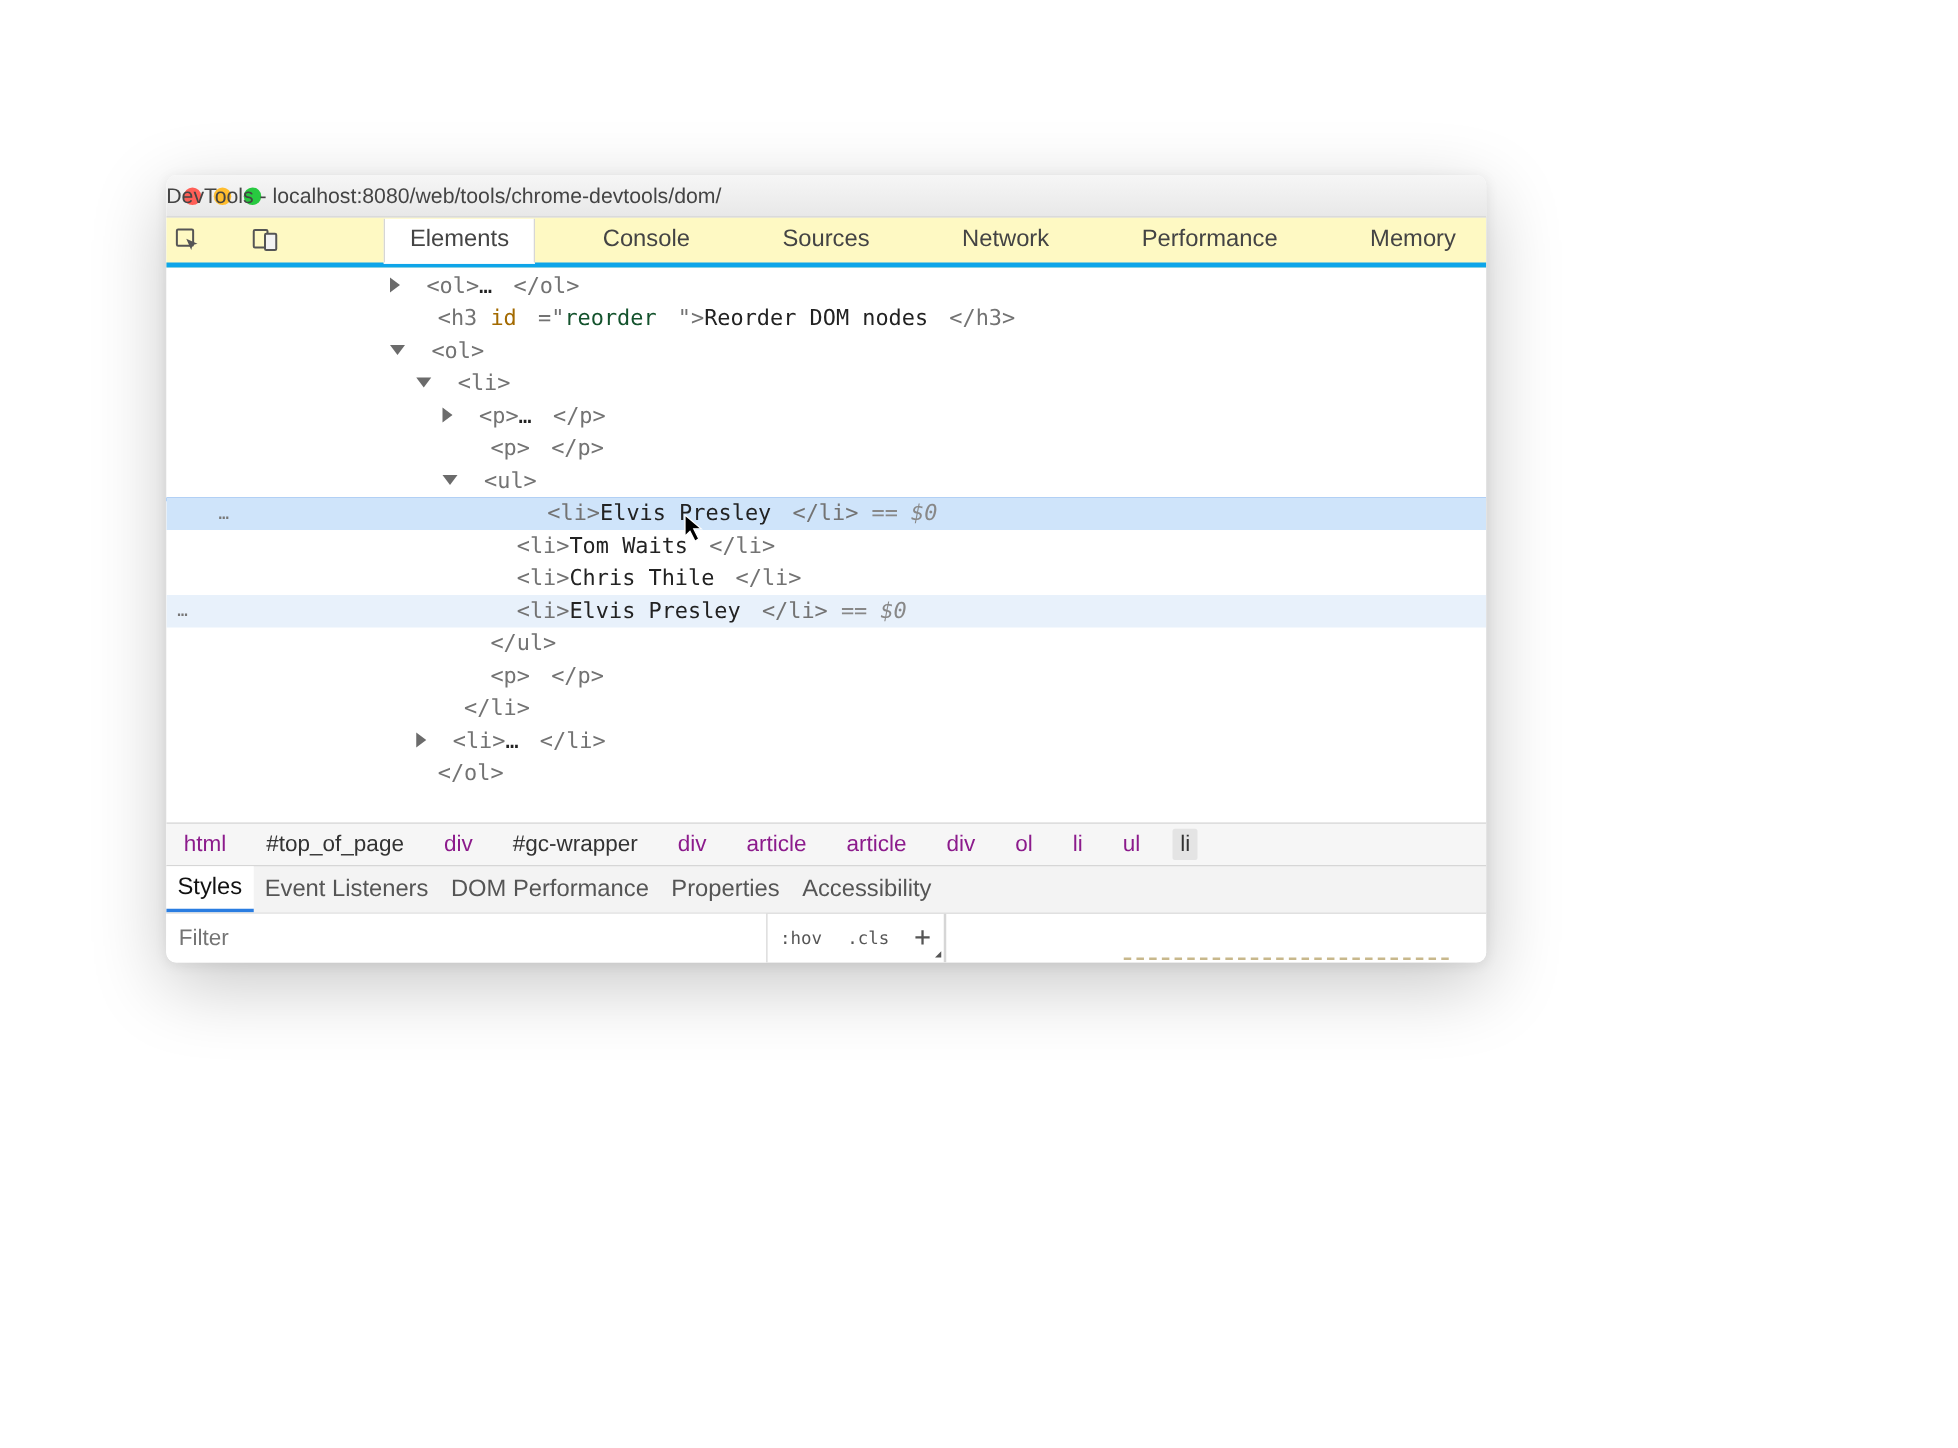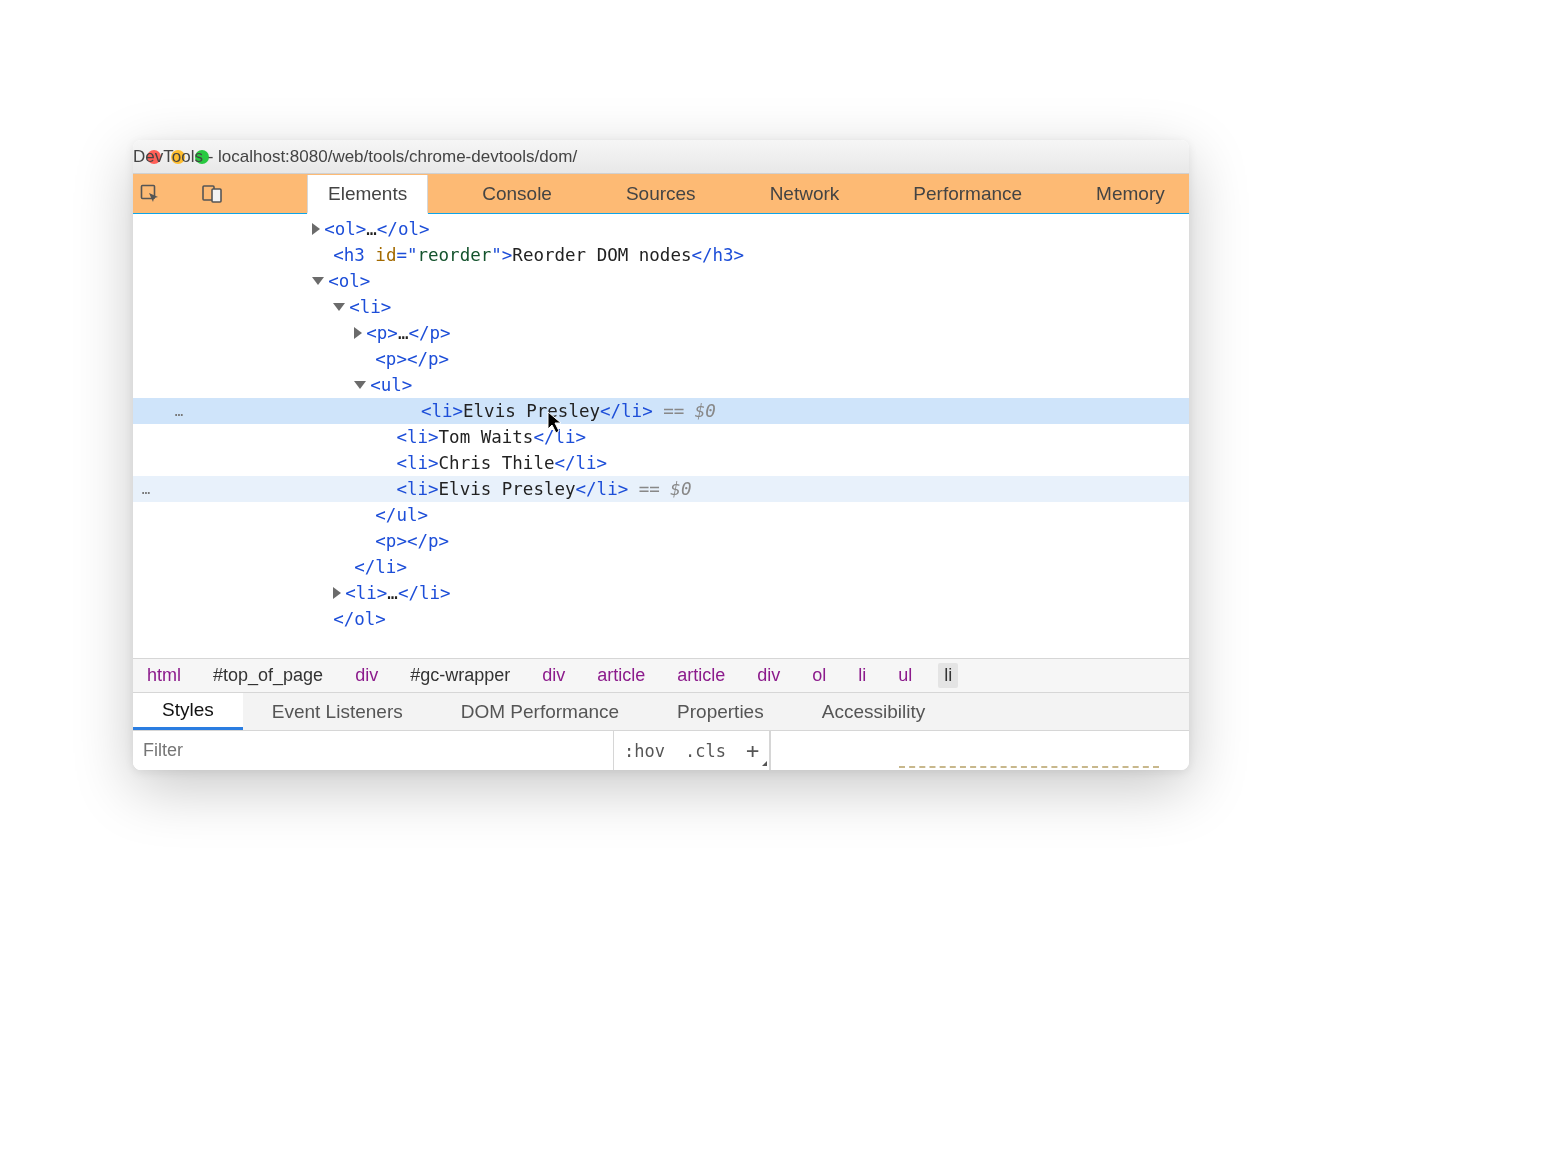--- a/index.html
+++ b/index.html
@@ -36,22 +36,22 @@
   .title-text {
     position: absolute;
     left: 0; right: 0;
     text-align: left;
     font-size: 17px;
     color: #444;
     pointer-events: none;
   }
   .tabbar {
     height: 40px;
-    background: #fdba74;
-    border-bottom: 1px solid #0ea5e9;
+    background: #fef9c3;
+    border-bottom: 4px solid #0ea5e9;
     display: flex;
     align-items: center;
     font-size: 19px;
     color: #444;
     gap: 34px;
   }
   .tabbar .iconbtn {
     width: 32px; height: 32px;
     display: flex; align-items: center; justify-content: center;
     margin-left: 6px;
@@ -75,21 +75,21 @@
     flex:1;
     overflow:hidden;
     font-family: Menlo, Consolas, monospace;
     font-size: 17.5px;
     line-height: 26px;
     color:#222;
     position:relative;
     padding-top:2px;
   }
   .row { white-space: pre; padding-left: 0; position:relative; }
-  .tag { color:#1d4ed8; }
+  .tag { color:#737373;margin-left:17px; }
   .attr-name { color:#a36a00; }
   .attr-val { color:#14532d; }
   .txt { color:#222; }
   .eq0 { color:#888; font-style:italic; }
   .arrow {
     display:inline-block; width:0; height:0; vertical-align:middle;
     margin-right:4px; position:relative; top:-1px;
   }
   .arrow.down { border-left:6px solid transparent; border-right:6px solid transparent; border-top:8px solid #6b6b6b; }
   .arrow.right { border-top:6px solid transparent; border-bottom:6px solid transparent; border-left:8px solid #6b6b6b; }
@@ -125,40 +125,40 @@
   .crumbbar .crumb.sel { background:#e4e4e4; color:#333; border-radius:2px; }
 
   .subtabs {
     height:38px;
     background:#f3f3f3;
     border-top:1px solid #d6d6d6;
     display:flex; align-items:center;
     font-size:19px;
     color:#555;
   }
-  .subtabs .stab { padding:0 29px; height:100%; display:flex; align-items:center; }
+  .subtabs .stab { padding:0 9px; height:100%; display:flex; align-items:center; }
   .subtabs .stab.active { color:#111; border-bottom:3px solid #2a7de1; background:#fff; }
 
   .filterbar {
     height:40px;
     border-top:1px solid #d6d6d6;
     background:#fff;
     display:flex; align-items:stretch;
   }
   .filterbar input {
     flex:0 0 480px;
     border:none; outline:none;
     font-size:18px; color:#888;
     padding:0 10px;
     background:#fff;
   }
   .filterbar .divider { width:1px; background:#d6d6d6; }
   .filterbar .btn {
     padding:0 10px; display:flex; align-items:center; color:#555;
-    font-family: Menlo, Consolas, monospace; font-size:17px;
+    font-family: Menlo, Consolas, monospace; font-size:14px;
   }
   .filterbar .plus { font-size:22px; position:relative; }
   .filterbar .plus::after {
     content:""; position:absolute; right:2px; bottom:4px;
     border-left:5px solid transparent; border-top:5px solid transparent;
     border-right:5px solid #555;
   }
   .right-pane-strip {
     flex:1;
     border-left:1px solid #d6d6d6;

